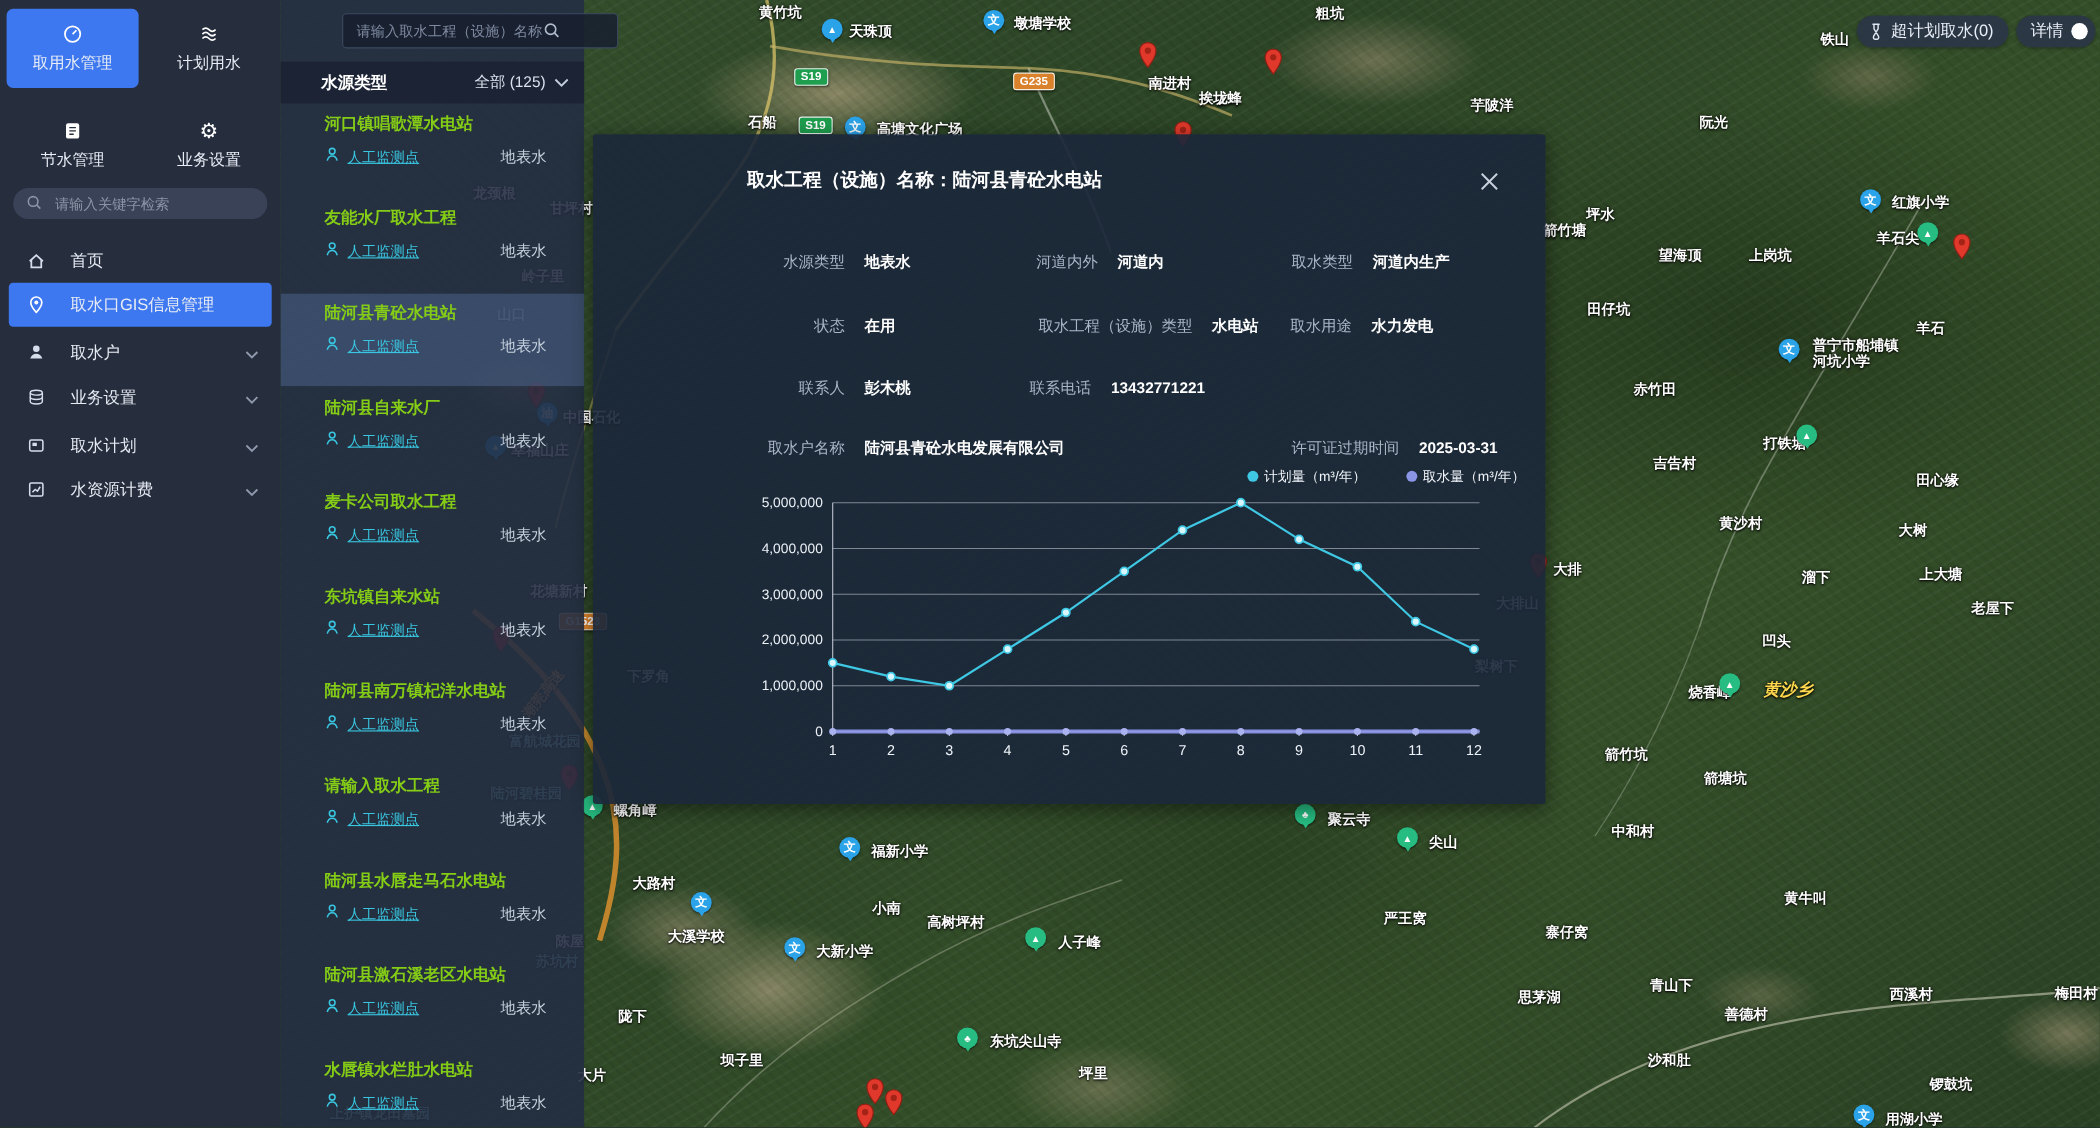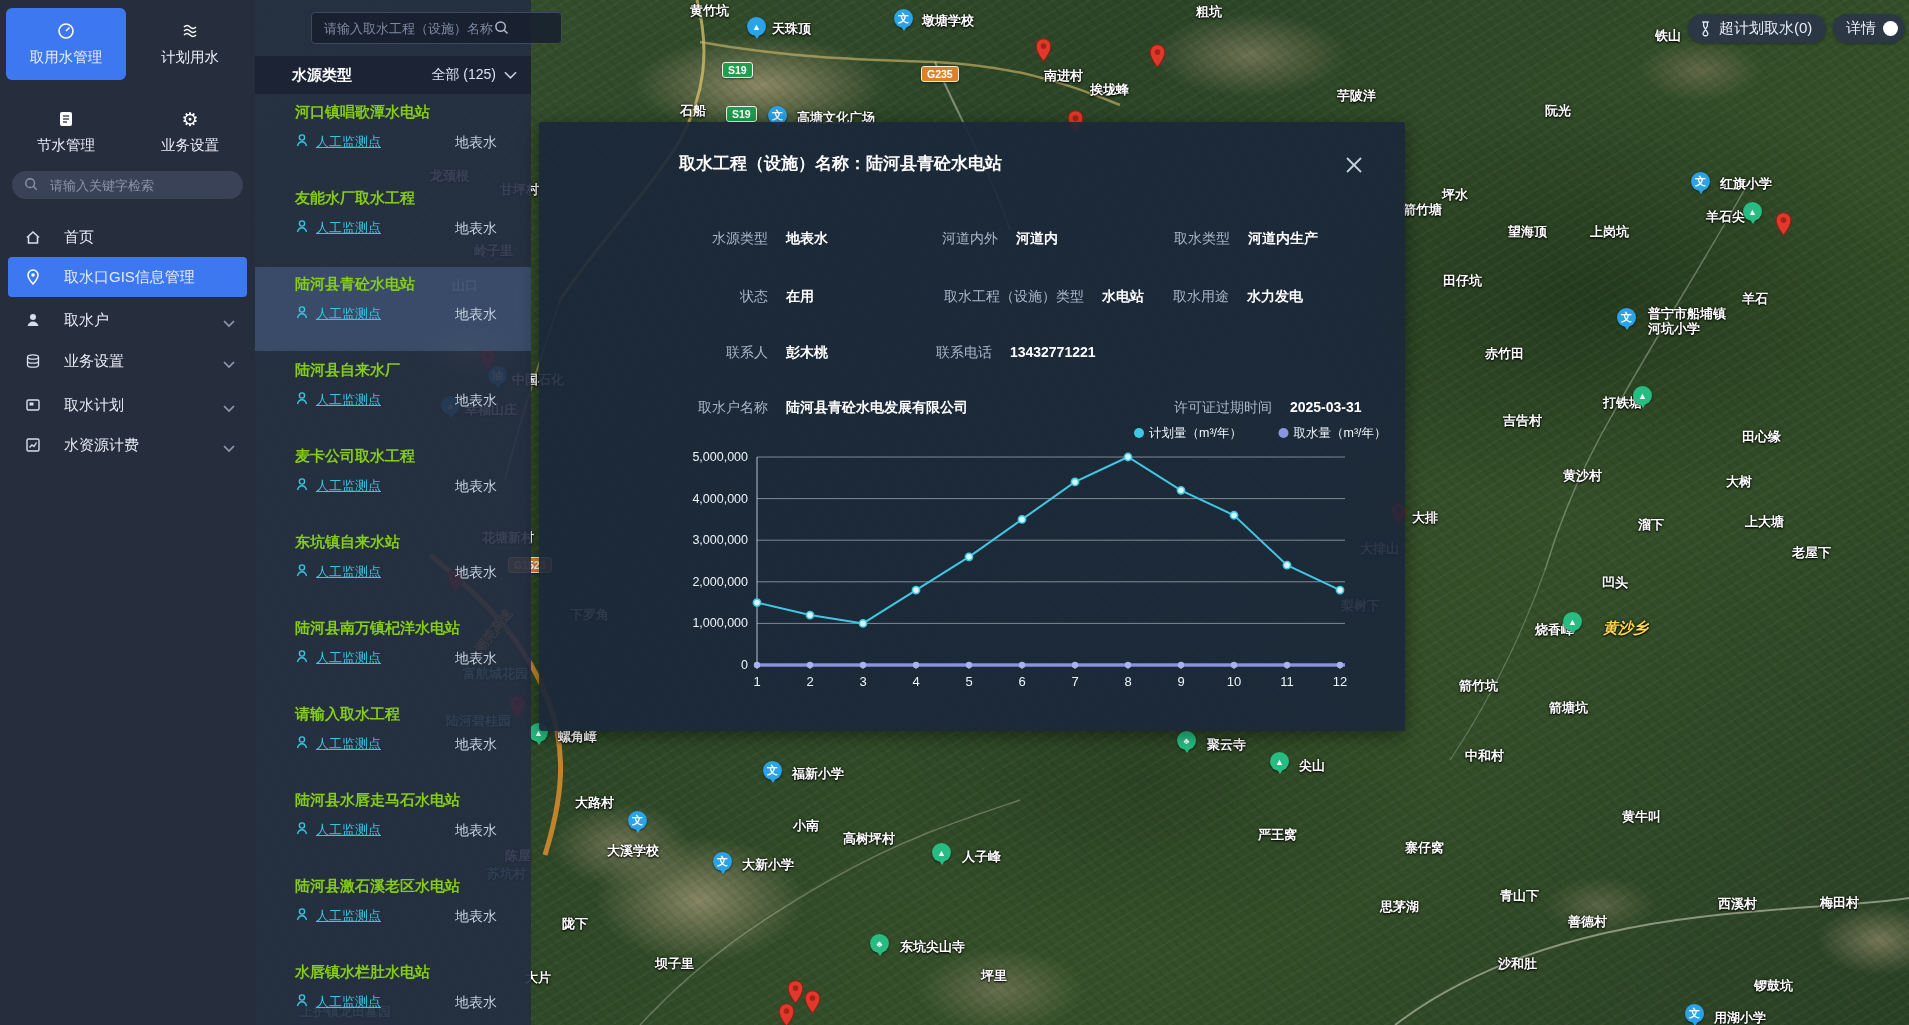--- a/index.html
+++ b/index.html
@@ -167,21 +167,21 @@
       <div class="maplabel" style="left: 1207px; top: 737px;">聚云寺</div>
       <div class="maplabel" style="left: 1299px; top: 758px;">尖山</div>
       <div class="maplabel" style="left: 1258px; top: 827px;">严王窝</div>
       <div class="maplabel" style="left: 962px; top: 849px;">人子峰</div>
       <div class="maplabel" style="left: 1622px; top: 809px;">黄牛叫</div>
       <div class="maplabel" style="left: 1405px; top: 840px;">寨仔窝</div>
       <div class="maplabel" style="left: 1500px; top: 888px;">青山下</div>
       <div class="maplabel" style="left: 1568px; top: 914px;">善德村</div>
       <div class="maplabel" style="left: 1498px; top: 956px;">沙和肚</div>
       <div class="maplabel" style="left: 1718px; top: 896px;">西溪村</div>
-      <div class="maplabel" style="left: 1820px; top: 895px;">梅田村</div>
+      <div class="maplabel" style="left: 1868px; top: 895px;">梅田村</div>
       <div class="maplabel" style="left: 1754px; top: 978px;">锣鼓坑</div>
       <div class="maplabel" style="left: 1380px; top: 899px;">思茅湖</div>
       <div class="maplabel" style="left: 981px; top: 968px;">坪里</div>
       <div class="maplabel" style="left: 570px; top: 607px;">下罗角</div>
       <div class="maplabel" style="left: 558px; top: 729px;">螺角嶂</div>
       <div class="maplabel" style="left: 575px; top: 795px;">大路村</div>
       <div class="maplabel" style="left: 607px; top: 843px;">大溪学校</div>
       <div class="maplabel" style="left: 505px; top: 848px;">陈屋</div>
       <div class="maplabel" style="left: 792px; top: 766px;">福新小学</div>
       <div class="maplabel" style="left: 793px; top: 818px;">小南</div>

